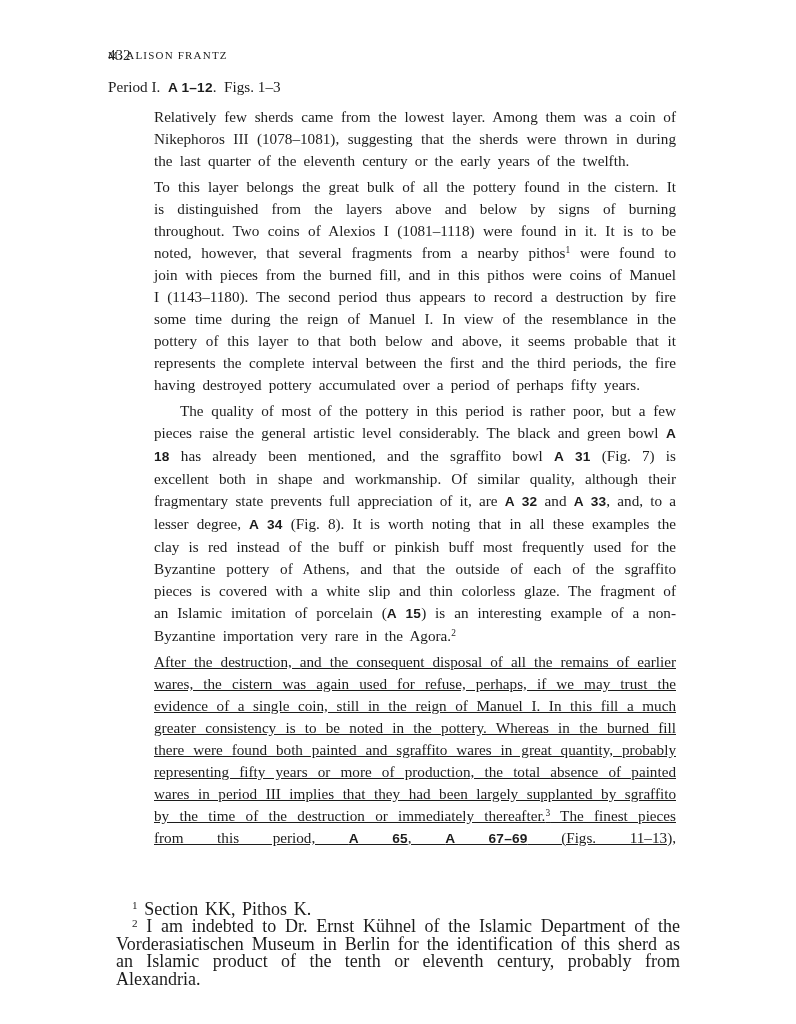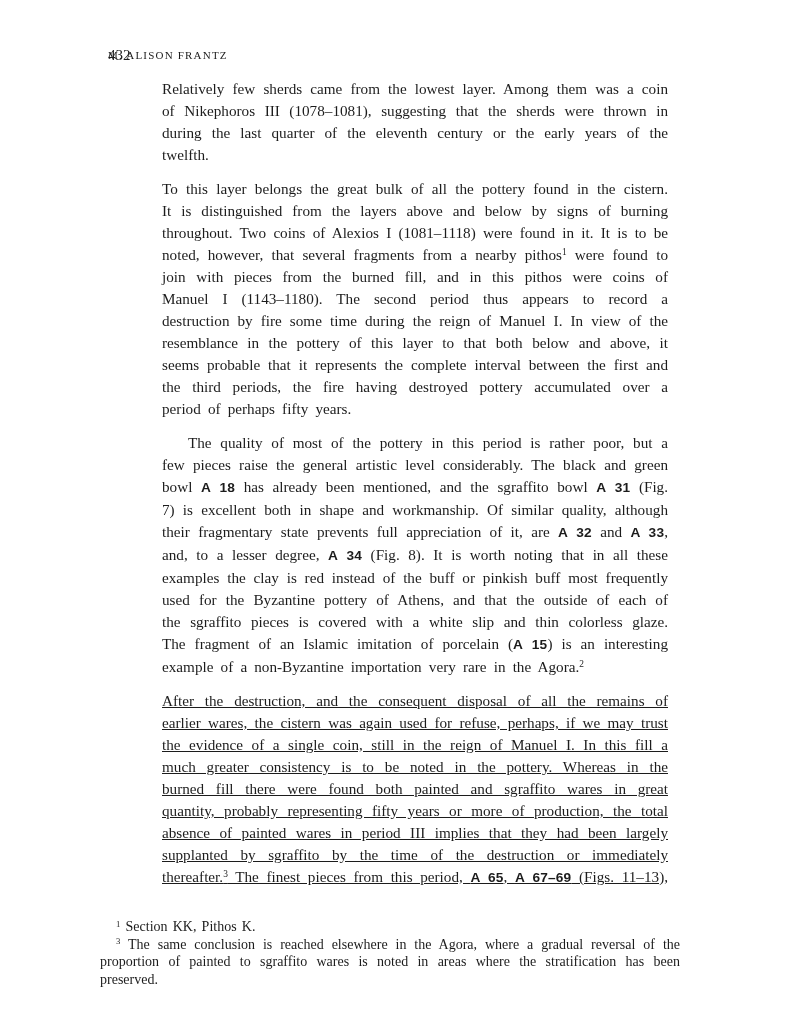--- a/index.html
+++ b/index.html
@@ -13,53 +13,54 @@
     overflow: hidden;
   }
   .running-header { position: relative; height: 22px; margin-bottom: 10px; }
   .page-number { position: absolute; left: 0; top: 0; font-size: 15px; }
   .running-head { display: block; text-align: left; font-size: 11px; letter-spacing: 1.2px; }
 
   .period-heading { font-size: 15.2px; font-weight: normal; margin: 14px 0 7px 0; }
   .period-section:first-child .period-heading { margin-top: 8px; }
 
   .period-body { margin-left: 42px; text-align: justify; word-spacing: 0.22em; }
-  .period-body p { margin: 12px; }
+  .period-body p { margin: 4px; }
   p.indent { text-indent: 26px; }
   .fill-last { text-align-last: justify; text-decoration: underline; }
 
   .seg-b {
     font-weight: 700;
     font-family: "Liberation Sans", sans-serif;
     font-size: 0.9em;
     letter-spacing: 0.2px;
   }
 
   sup { font-size: 0.62em; line-height: 0; position: relative; vertical-align: baseline; top: -0.5em; }
 
   .footnotes {
-    position: absolute; left: 46px; right: 62px; bottom: 36px;
-    font-size: 14px; line-height: 17.4px;
+    position: absolute; left: 62px; right: 62px; bottom: 36px;
+    font-size: 18px; line-height: 17.4px;
     text-align: justify; word-spacing: 0.12em;
   }
   .footnote { margin: 0; text-indent: 16px; }
 </style>
 </head>
 <body>
 
 <div class="page">
 
   <header class="running-header">
     <span class="page-number">432</span>
     <span class="running-head">M. ALISON FRANTZ</span>
   </header>
 
   <main>
 
     <section class="period-section">
+      <h2 class="period-heading"><span>Period I.&nbsp; </span><span class="seg-b">A 1–12</span><span>.&nbsp; Figs. 1–3</span></h2>
       <div class="period-body">
         <p class="para"><span>Relatively few sherds came from the lowest layer. Among them was a coin of Nikephoros III (1078–1081), suggesting that the sherds were thrown in during the last quarter of the eleventh century or the early years of the twelfth.</span></p>
       </div>
     </section>
 
     <section class="period-section">
       <div class="period-body">
         <p class="para"><span>To this layer belongs the great bulk of all the pottery found in the cistern. It is distinguished from the layers above and below by signs of burning throughout. Two coins of Alexios I (1081–1118) were found in it. It is to be noted, however, that several fragments from a nearby pithos</span><sup>1</sup><span> were found to join with pieces from the burned fill, and in this pithos were coins of Manuel I (1143–1180). The second period thus appears to record a destruction by fire some time during the reign of Manuel I. In view of the resemblance in the pottery of this layer to that both below and above, it seems probable that it represents the complete interval between the first and the third periods, the fire having destroyed pottery accumulated over a period of perhaps fifty years.</span></p>
         <p class="para indent"><span>The quality of most of the pottery in this period is rather poor, but a few pieces raise the general artistic level considerably. The black and green bowl </span><span class="seg-b">A 18</span><span> has already been mentioned, and the sgraffito bowl </span><span class="seg-b">A 31</span><span> (Fig. 7) is excellent both in shape and workmanship. Of similar quality, although their fragmentary state prevents full appreciation of it, are </span><span class="seg-b">A 32</span><span> and </span><span class="seg-b">A 33</span><span>, and, to a lesser degree, </span><span class="seg-b">A 34</span><span> (Fig. 8). It is worth noting that in all these examples the clay is red instead of the buff or pinkish buff most frequently used for the Byzantine pottery of Athens, and that the outside of each of the sgraffito pieces is covered with a white slip and thin colorless glaze. The fragment of an Islamic imitation of porcelain (</span><span class="seg-b">A 15</span><span>) is an interesting example of a non-Byzantine importation very rare in the Agora.</span><sup>2</sup></p>
       </div>
@@ -68,16 +69,16 @@
     <section class="period-section">
       <div class="period-body">
         <p class="para fill-last"><span>After the destruction, and the consequent disposal of all the remains of earlier wares, the cistern was again used for refuse, perhaps, if we may trust the evidence of a single coin, still in the reign of Manuel I. In this fill a much greater consistency is to be noted in the pottery. Whereas in the burned fill there were found both painted and sgraffito wares in great quantity, probably representing fifty years or more of production, the total absence of painted wares in period III implies that they had been largely supplanted by sgraffito by the time of the destruction or immediately thereafter.</span><sup>3</sup><span> The finest pieces from this period, </span><span class="seg-b">A 65</span><span>, </span><span class="seg-b">A 67–69</span><span> (Figs. 11–13),</span></p>
       </div>
     </section>
 
   </main>
 
   <footer class="footnotes">
     <p class="footnote"><sup>1</sup><span> Section KK, Pithos K.</span></p>
-    <p class="footnote"><sup>3</sup><span> The same conclusion is reached elsewhere in the Agora, where a gradual reversal of the proportion of painted to sgraffito wares is noted in areas where the stratification has been preserved.</span></p>
+    <p class="footnote"><sup>2</sup><span> I am indebted to Dr. Ernst Kühnel of the Islamic Department of the Vorderasiatischen Museum in Berlin for the identification of this sherd as an Islamic product of the tenth or eleventh century, probably from Alexandria.</span></p>
   </footer>
 
 </div>
 
 </body></html>

